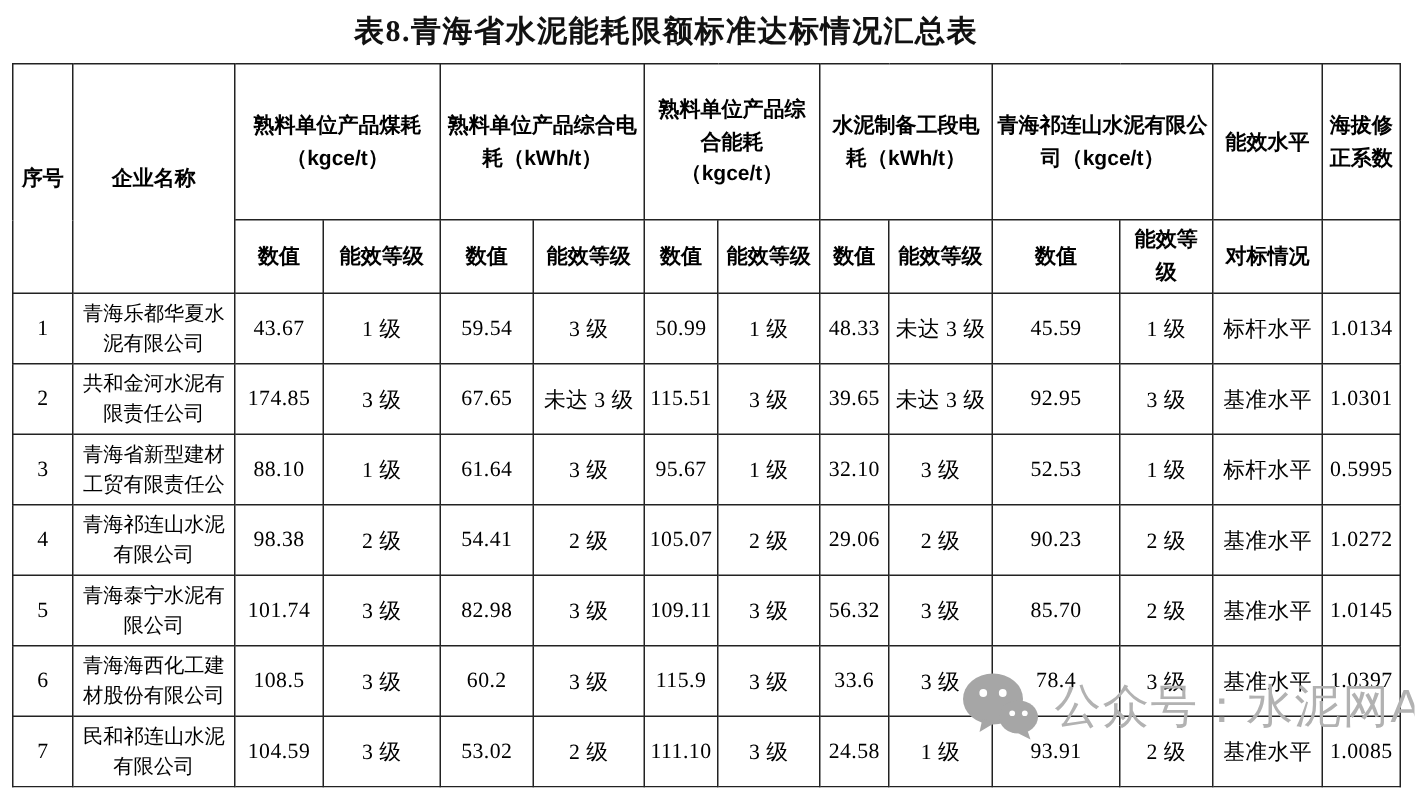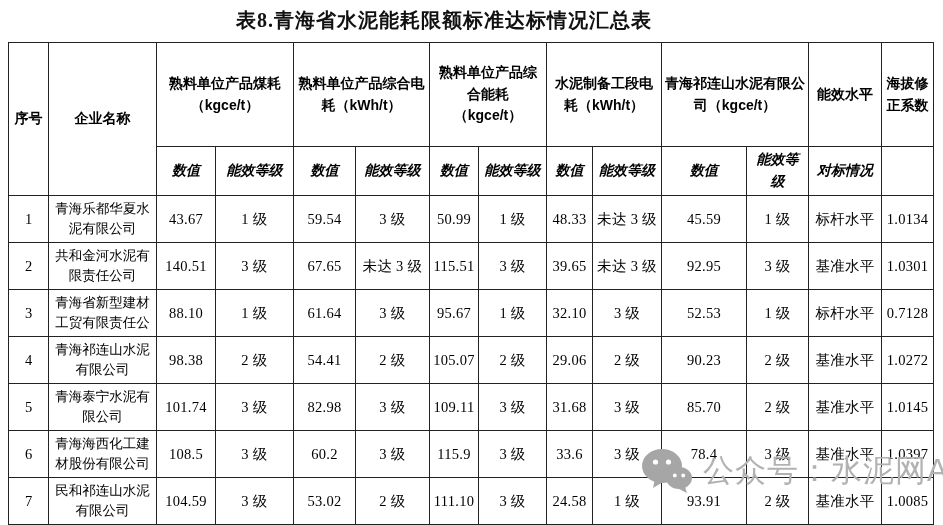--- a/index.html
+++ b/index.html
@@ -32,21 +32,21 @@
     padding: 1px 3px;
     overflow: hidden;
   }
   thead th {
     font-family: "Liberation Sans", sans-serif;
     font-weight: bold;
     font-size: 14px;
     line-height: 1.55;
   }
   tr.h1 { height: 104px; }
-  tr.h2 { height: 49px; font-style: italic; }
+  tr.h2 { height: 49px; }
   tbody tr { height: 47px; }
   td.seq {
     font-family: "Liberation Serif", serif;
     font-size: 14.5px;
   }
   td.company {
     font-family: Liberation Sans, sans-serif;
     font-size: 13.5px;
     line-height: 1.45;
     padding: 1px 5px;
@@ -136,21 +136,21 @@
     <td class="val">48.33</td>
     <td class="val">未达 3 级</td>
     <td class="val">45.59</td>
     <td class="val">1 级</td>
     <td class="val">标杆水平</td>
     <td class="val">1.0134</td>
   </tr>
       <tr>
     <td class="seq">2</td>
     <td class="company">共和金河水泥有限责任公司</td>
-    <td class="val">140.51</td>
+    <td class="val">174.85</td>
     <td class="val">3 级</td>
     <td class="val">67.65</td>
     <td class="val">未达 3 级</td>
     <td class="val">115.51</td>
     <td class="val">3 级</td>
     <td class="val">39.65</td>
     <td class="val">未达 3 级</td>
     <td class="val">92.95</td>
     <td class="val">3 级</td>
     <td class="val">基准水平</td>
@@ -163,21 +163,21 @@
     <td class="val">1 级</td>
     <td class="val">61.64</td>
     <td class="val">3 级</td>
     <td class="val">95.67</td>
     <td class="val">1 级</td>
     <td class="val">32.10</td>
     <td class="val">3 级</td>
     <td class="val">52.53</td>
     <td class="val">1 级</td>
     <td class="val">标杆水平</td>
-    <td class="val">0.7128</td>
+    <td class="val">0.5995</td>
   </tr>
       <tr>
     <td class="seq">4</td>
     <td class="company">青海祁连山水泥有限公司</td>
     <td class="val">98.38</td>
     <td class="val">2 级</td>
     <td class="val">54.41</td>
     <td class="val">2 级</td>
     <td class="val">105.07</td>
     <td class="val">2 级</td>
@@ -190,21 +190,21 @@
   </tr>
       <tr>
     <td class="seq">5</td>
     <td class="company">青海泰宁水泥有限公司</td>
     <td class="val">101.74</td>
     <td class="val">3 级</td>
     <td class="val">82.98</td>
     <td class="val">3 级</td>
     <td class="val">109.11</td>
     <td class="val">3 级</td>
-    <td class="val">31.68</td>
+    <td class="val">56.32</td>
     <td class="val">3 级</td>
     <td class="val">85.70</td>
     <td class="val">2 级</td>
     <td class="val">基准水平</td>
     <td class="val">1.0145</td>
   </tr>
       <tr>
     <td class="seq">6</td>
     <td class="company">青海海西化工建材股份有限公司</td>
     <td class="val">108.5</td>

